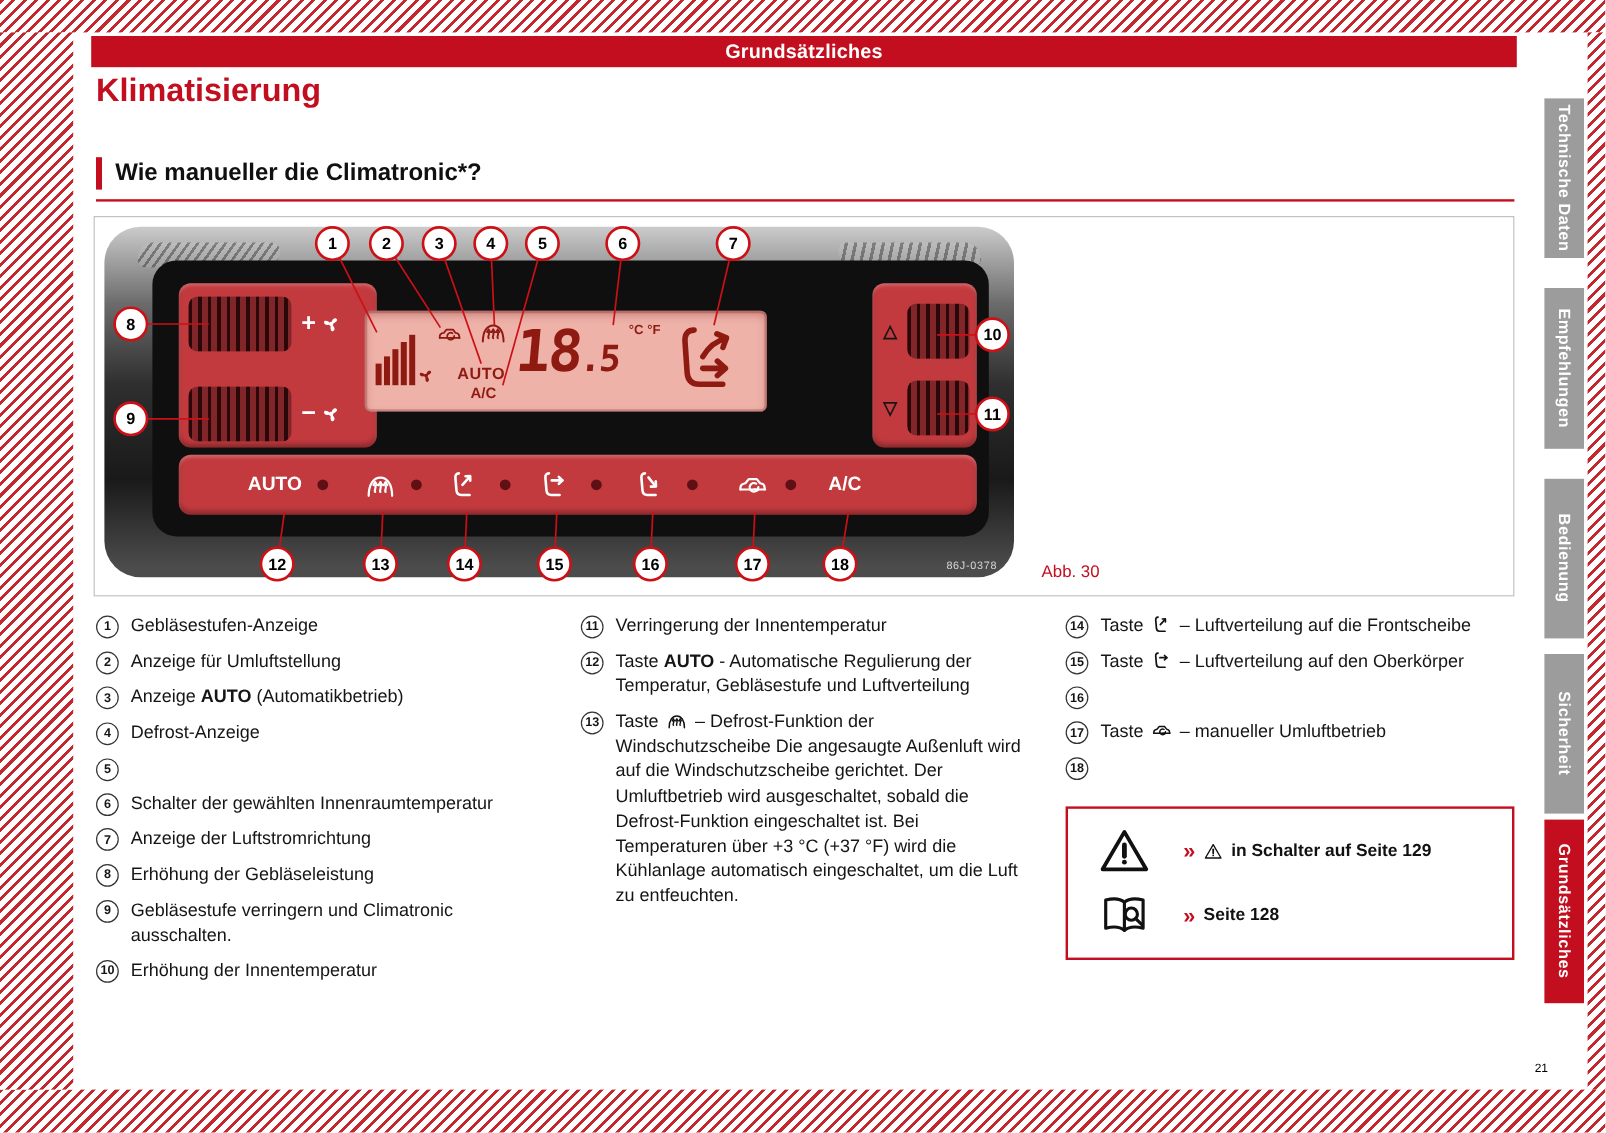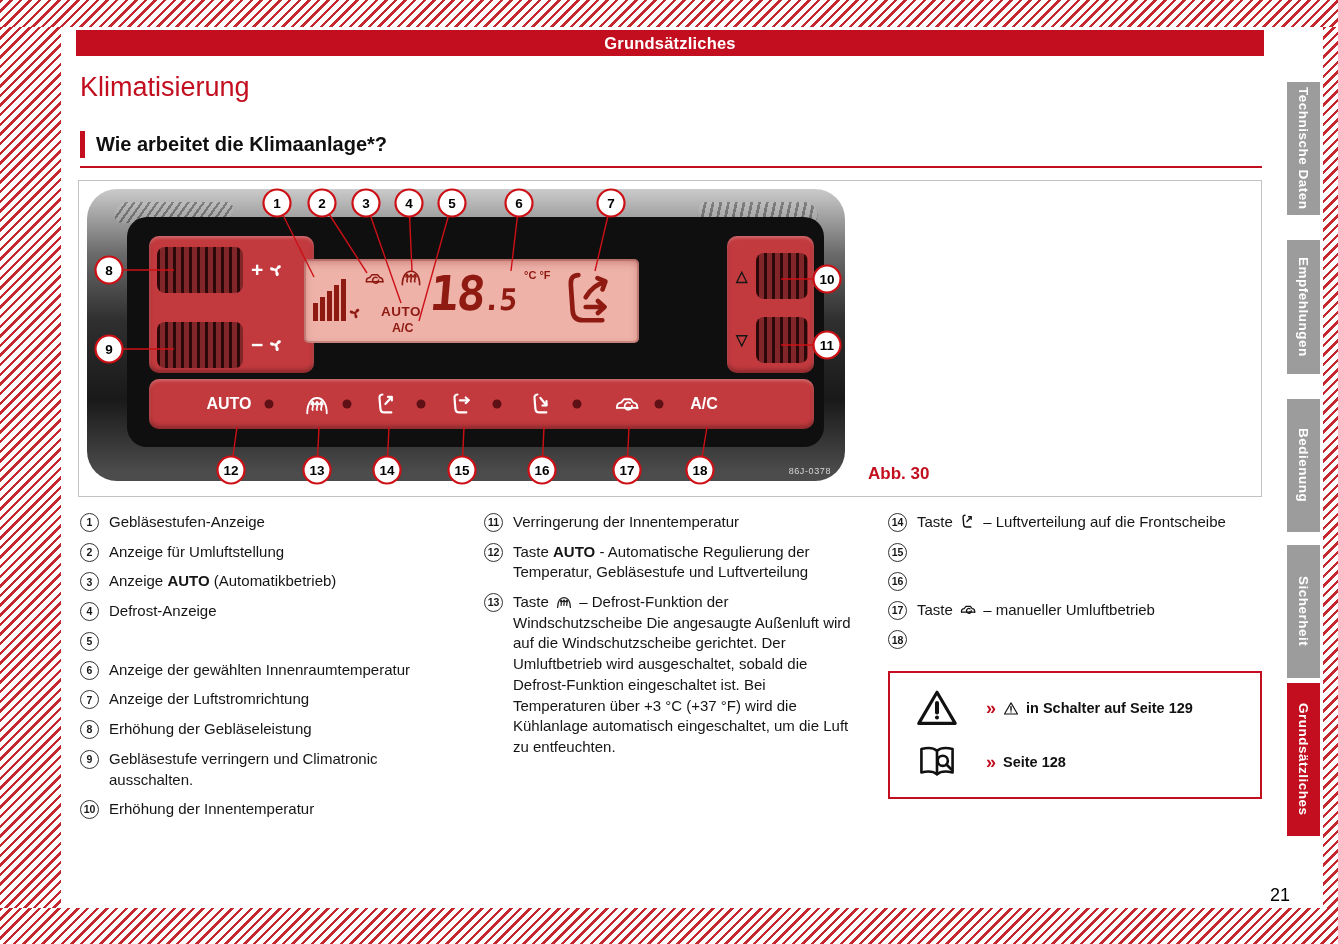--- a/index.html
+++ b/index.html
@@ -19,21 +19,21 @@
   
   .stripes{position:absolute;background:repeating-linear-gradient(135deg,var(--stripe) 0 2.4px,#fff 2.4px 6.8px)}
   .stripes-top{left:0;top:0;width:1338px;height:27px}
   .stripes-bottom{left:0;top:908px;width:1338px;height:36px}
   .stripes-left{left:0;top:27px;width:61px;height:881px}
   .stripes-right{left:1323px;top:27px;width:15px;height:881px}
 
   .header-bar{position:absolute;left:76px;top:30px;width:1188px;height:26px;background:var(--red);
               color:#fff;font-weight:bold;font-size:16.5px;display:flex;align-items:center;justify-content:center;letter-spacing:.2px}
 
-  .title{position:absolute;left:80px;top:72px;font-size:27px;font-weight:normal;color:var(--red)}
+  .title{position:absolute;left:80px;top:60px;font-size:27px;font-weight:bold;color:var(--red)}
   .subtitle{position:absolute;left:80px;top:131px;display:flex;align-items:center;gap:11px;font-size:20px;font-weight:bold;color:#101010}
   .submark{width:5px;height:27px;background:var(--red)}
   .rule{position:absolute;left:80px;top:166px;width:1182px;height:2px;background:var(--red)}
 
   
   .figure{position:absolute;left:78px;top:180px;width:1184px;height:317px;border:1px solid #c2c2c2;background:#fff}
   .panel-wrap{position:absolute;left:0;top:0;width:775px;height:317px}
   .bezel{position:absolute;left:8px;top:8px;width:758px;height:292px;border-radius:30px;
          background:linear-gradient(180deg,#cbcbcb 0%,#a8a8a8 8%,#6b6b6b 22%,#2f2f2f 45%,#191919 72%,#4c4c4c 97%)}
   .vent{position:absolute;top:13px;height:21px;width:118px;border-radius:10px;opacity:.8;
@@ -84,21 +84,21 @@
   .bs-text{font-size:16px;font-weight:bold;white-space:nowrap}
   .bs-icon{width:26px;height:26px;color:#fff}
   .led{width:9px;height:9px;border-radius:50%;background:var(--btnred)}
 
   .code{position:absolute;right:14px;bottom:5px;color:#d5d5d5;font-size:9px;letter-spacing:.6px}
   .callouts{position:absolute;left:0;top:0;pointer-events:none}
   .callouts line{stroke:#cc1016;stroke-width:1.4}
   .callouts circle{fill:#fff;stroke:#cc1016;stroke-width:2.2}
   .callouts text{fill:#000;font-family:"Liberation Sans",sans-serif;font-size:13.5px;font-weight:bold;text-anchor:middle}
 
-  .fig-caption{position:absolute;left:789px;bottom:12px;color:var(--red);font-weight:bold;font-size:17px}
+  .fig-caption{position:absolute;left:789px;bottom:12px;color:var(--red);font-weight:normal;font-size:14px}
 
   
   .legend{position:absolute;left:80px;top:512px;width:1182px;display:grid;grid-template-columns:374px 374px 374px;column-gap:30px;color:#151515}
   .li{display:flex;margin-bottom:9px;font-size:15px;line-height:1.38}
   .lnum{width:19px;height:19px;min-width:19px;border:1.4px solid #333;border-radius:50%;display:flex;align-items:center;
         justify-content:center;font-size:10.5px;font-weight:bold;margin:1px 10px 0 0}
   .ltxt b{font-weight:bold}
   .ic-inline{width:20px;height:17px;vertical-align:-3px;margin:0 1px;color:#111}
 
   .notes{margin-top:22px;border:2px solid var(--red);padding:8px 8px}
@@ -112,41 +112,41 @@
   .tabs{position:absolute;left:1287px;top:0;width:33px;height:944px}
   .tab{position:absolute;left:0;width:33px;background:var(--tabgray);color:#fff;font-weight:bold;font-size:13.5px;
        letter-spacing:.5px;writing-mode:vertical-rl;display:flex;align-items:center;justify-content:center}
   .tab:nth-child(1){top:82px;height:133px}
   .tab:nth-child(2){top:240px;height:134px}
   .tab:nth-child(3){top:399px;height:133px}
   .tab:nth-child(4){top:545px;height:133px}
   .tab:nth-child(5){top:683px;height:153px}
   .tab.active{background:var(--red)}
 
-  .pagenum{position:absolute;top:885px;right:48px;font-size:18px;color:#000}
+  .pagenum{position:absolute;top:885px;right:48px;font-size:10px;color:#000}
 </style>
 </head>
 <body>
 
 <div class="page">
 
   <div class="stripes stripes-top"></div>
   <div class="stripes stripes-bottom"></div>
   <div class="stripes stripes-left"></div>
   <div class="stripes stripes-right"></div>
 
   <div class="header-bar">
     <span>Grundsätzliches</span>
   </div>
 
   <div class="title">Klimatisierung</div>
 
   <div class="subtitle">
     <span class="submark"></span>
-    <span>Wie arbeitet die Klimaanlage*?</span>
+    <span>Wie manueller die Climatronic*?</span>
   </div>
   <div class="rule"></div>
 
   <div class="figure">
     <div class="panel-wrap">
       <div class="bezel">
         <div class="vent vent-l"></div>
         <div class="vent vent-r"></div>
         <div class="inner">
 
@@ -405,21 +405,21 @@
         </div>
         <div class="li">
           <span class="lnum">4</span>
           <span class="ltxt">Defrost-Anzeige</span>
         </div>
         <div class="li">
           <span class="lnum">5</span>
         </div>
         <div class="li">
           <span class="lnum">6</span>
-          <span class="ltxt">Anzeige der gewählten Innenraumtemperatur</span>
+          <span class="ltxt">Schalter der gewählten Innenraumtemperatur</span>
         </div>
         <div class="li">
           <span class="lnum">7</span>
           <span class="ltxt">Anzeige der Luftstromrichtung</span>
         </div>
         <div class="li">
           <span class="lnum">8</span>
           <span class="ltxt">Erhöhung der Gebläseleistung</span>
         </div>
         <div class="li">
@@ -454,20 +454,25 @@
           <div class="li">
             <span class="lnum">14</span>
             <span class="ltxt">Taste <span class="ic ic-inline"><svg viewBox="0 0 24 24" fill="none" stroke="currentColor" stroke-width="2" stroke-linecap="round" stroke-linejoin="round">
                   <path d="M7.8 3.2C5.7 3.2 4.9 4.6 5.1 6.8l.8 9.4c.2 2.4 1.3 3.6 3.7 3.6H16"></path>
                   <path d="M10.5 12 16.2 5.8"></path>
                   <path d="M12.9 5.4l3.5-.1.1 3.5"></path>
                 </svg></span> – Luftverteilung auf die Frontscheibe</span>
           </div>
           <div class="li">
             <span class="lnum">15</span>
+            <span class="ltxt">Taste <span class="ic ic-inline"><svg viewBox="0 0 24 24" fill="none" stroke="currentColor" stroke-width="2" stroke-linecap="round" stroke-linejoin="round">
+                  <path d="M7.8 3.2C5.7 3.2 4.9 4.6 5.1 6.8l.8 9.4c.2 2.4 1.3 3.6 3.7 3.6H16"></path>
+                  <path d="M10 8.6h8"></path>
+                  <path d="M15.4 6l2.8 2.6-2.8 2.6"></path>
+                </svg></span> – Luftverteilung auf den Oberkörper</span>
           </div>
           <div class="li">
             <span class="lnum">16</span>
           </div>
           <div class="li">
             <span class="lnum">17</span>
             <span class="ltxt">Taste <span class="ic ic-inline"><svg viewBox="0 0 24 24" fill="none" stroke="currentColor" stroke-width="1.7" stroke-linecap="round" stroke-linejoin="round">
                   <path d="M2.8 15.6v-1.2c0-2 1.4-3.3 3.8-3.6L9.2 7.6h6.2l2.5 3.2c2.3.3 3.5 1.5 3.5 3.5v1.3"></path>
                   <path d="M2.8 15.6h19"></path>
                   <path d="M14.9 11.1a3.3 3.3 0 1 0 1.1 4.6"></path>

